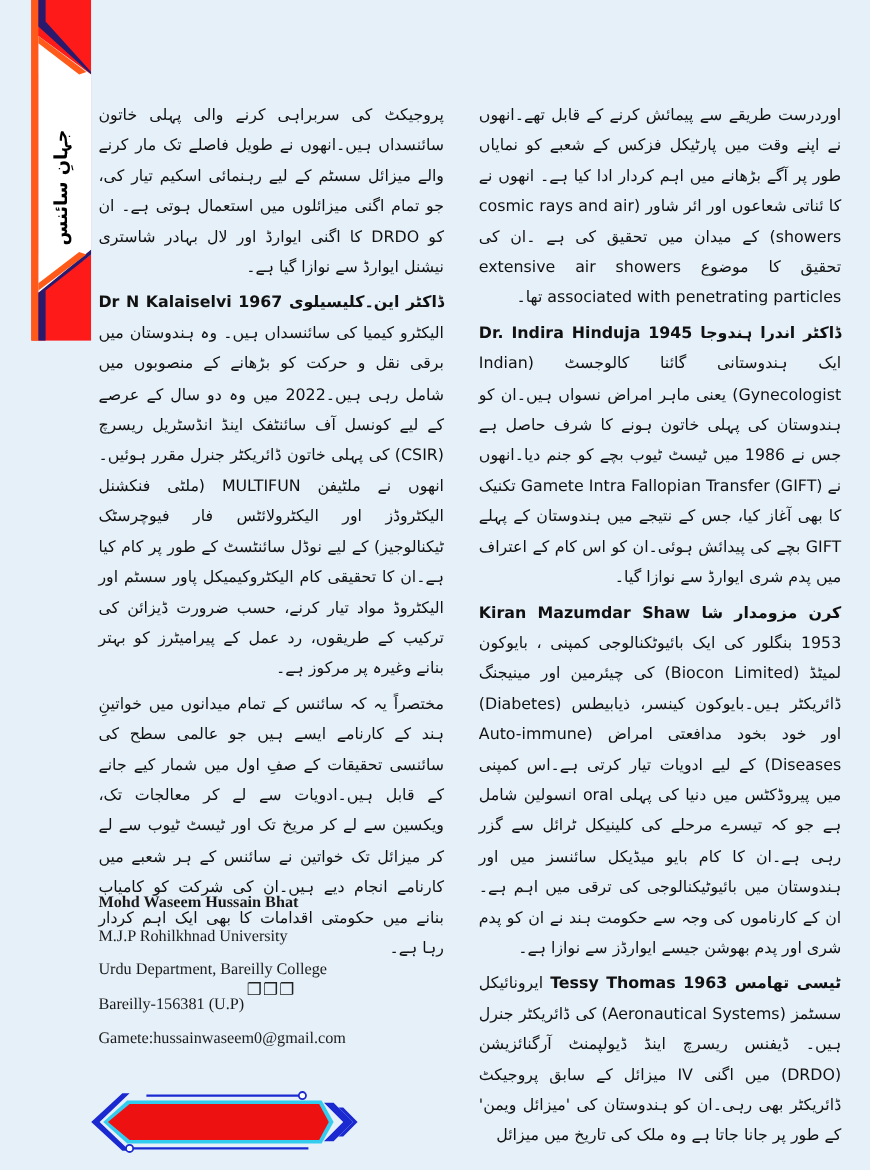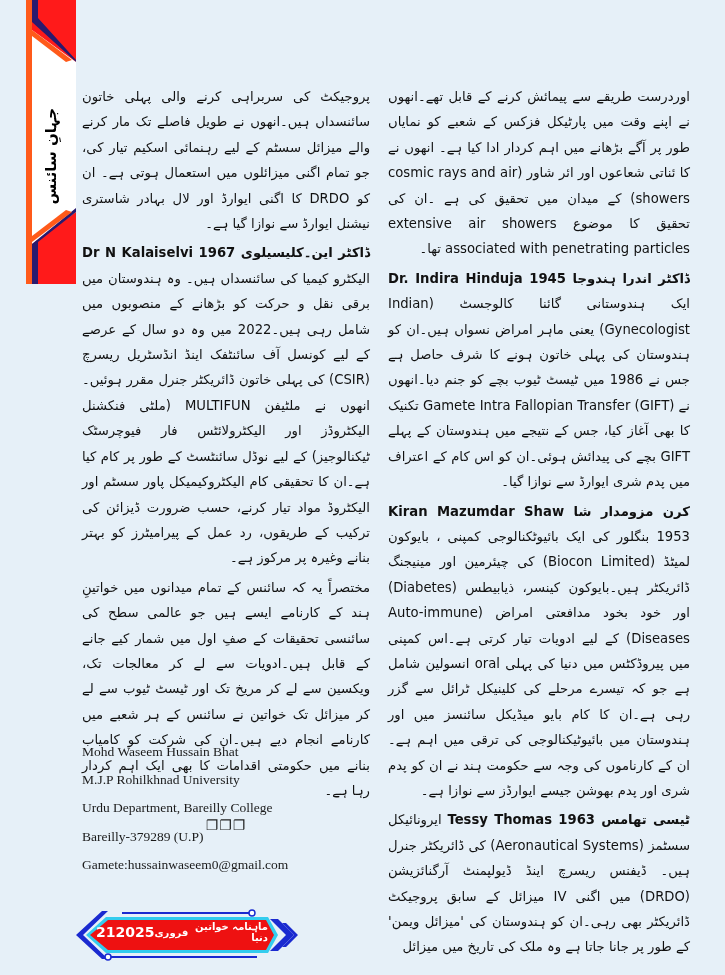--- a/index.html
+++ b/index.html
@@ -16,34 +16,34 @@
       display: flex; align-items: center; justify-content: center;
     }
     .side-label span {
       writing-mode: vertical-rl; transform: rotate(180deg);
       font-family: "DejaVu Sans", sans-serif; font-weight: bold; font-size: 15px; color: #000;
     }
     .col {
       position: absolute; top: 80px; direction: rtl; text-align: justify;
       font-family: "DejaVu Sans", sans-serif; font-size: 13.2px; line-height: 25.4px;
     }
-    .col-right { left: 384px; width: 310px; }
+    .col-right { left: 395px; width: 310px; }
     .col-left { left: 78px; width: 296px; }
     .col p { margin: 4px; }
     .heading { font-weight: bold; }
     .divider-icons {
       text-align: center; direction: ltr; font-size: 14px; letter-spacing: 1px;
       margin: 10px 0 6px 0; color: #222;
     }
     .author {
       position: absolute; left: 82px; top: 738px; width: 300px; direction: ltr;
       font-family: "Liberation Serif", serif; font-size: 13.5px; color: #1a1a1a;
     }
     .author div { height: 28.2px; line-height: 28.2px; }
-    .author .name { font-weight: normal; }
+    .author .name { font-weight: bold; }
     .footer { position: absolute; left: 72px; top: 905px; width: 230px; height: 60px; }
     .footer svg { position: absolute; left: 0; top: 0; }
     .footer-text {
       position: absolute; left: 24px; top: 15px; width: 172px; height: 24px;
       display: flex; align-items: center; justify-content: space-between; direction: ltr;
       color: #fff; font-family: "DejaVu Sans", sans-serif; font-weight: bold;
     }
     .footer-text .pg { font-size: 14px; }
     .footer-text .yr { font-size: 14px; }
     .footer-text .mag { font-size: 10px; direction: rtl; }
@@ -89,35 +89,29 @@
     <span>الیکٹرو کیمیا کی سائنسداں ہیں۔ وہ ہندوستان میں برقی نقل و حرکت کو بڑھانے کے منصوبوں میں شامل رہی ہیں۔2022 میں وہ دو سال کے عرصے کے لیے کونسل آف سائنٹفک اینڈ انڈسٹریل ریسرچ (CSIR) کی پہلی خاتون ڈائریکٹر جنرل مقرر ہوئیں۔انھوں نے ملٹیفن MULTIFUN (ملٹی فنکشنل الیکٹروڈز اور الیکٹرولائٹس فار فیوچرسٹک ٹیکنالوجیز) کے لیے نوڈل سائنٹسٹ کے طور پر کام کیا ہے۔ان کا تحقیقی کام الیکٹروکیمیکل پاور سسٹم اور الیکٹروڈ مواد تیار کرنے، حسب ضرورت ڈیزائن کی ترکیب کے طریقوں، رد عمل کے پیرامیٹرز کو بہتر بنانے وغیرہ پر مرکوز ہے۔</span>
   </p>
   <p>مختصراً یہ کہ سائنس کے تمام میدانوں میں خواتینِ ہند کے کارنامے ایسے ہیں جو عالمی سطح کی سائنسی تحقیقات کے صفِ اول میں شمار کیے جانے کے قابل ہیں۔ادویات سے لے کر معالجات تک، ویکسین سے لے کر مریخ تک اور ٹیسٹ ٹیوب سے لے کر میزائل تک خواتین نے سائنس کے ہر شعبے میں کارنامے انجام دیے ہیں۔ان کی شرکت کو کامیاب بنانے میں حکومتی اقدامات کا بھی ایک اہم کردار رہا ہے۔</p>
   <div class="divider-icons">❐❐❐</div>
 </div>
 
 <div class="author">
   <div class="name">Mohd Waseem Hussain Bhat</div>
   <div>M.J.P  Rohilkhnad University</div>
   <div>Urdu Department, Bareilly College</div>
-  <div>Bareilly-379289  (U.P)</div>
+  <div>Bareilly-156381  (U.P)</div>
   <div>Gamete:hussainwaseem0@gmail.com</div>
 </div>
 
 <div class="footer">
   <svg width="230" height="60" viewBox="0 0 230 60">
     <polygon points="4,30 30,6 36,6 11,30 36,54 30,54" fill="#1a2ad0"></polygon>
     <line x1="50" y1="8" x2="178" y2="8" stroke="#1a2ad0" stroke-width="2"></line>
     <circle cx="180" cy="8" r="3" fill="#fff" stroke="#1a2ad0" stroke-width="1.5"></circle>
     <line x1="38" y1="52" x2="185" y2="52" stroke="#1a2ad0" stroke-width="2"></line>
     <circle cx="36" cy="52" r="3" fill="#fff" stroke="#1a2ad0" stroke-width="1.5"></circle>
     <polygon points="14,30 34,12 196,12 206,30 196,48 34,48" fill="#33ccee"></polygon>
     <polygon points="18,30 36,15 194,15 202,30 194,45 36,45" fill="#ee1111"></polygon>
     <polygon points="198,14 206,14 222,30 206,46 198,46 214,30" fill="#1a2ad0"></polygon>
     <polygon points="210,18 214,18 226,30 214,42 210,42 222,30" fill="#1a2ad0"></polygon>
   </svg>
-  <div class="footer-text">
-    <span class="pg">21</span>
-    <span class="yr">2025</span>
-    <span class="mag">فروری</span>
-    <span class="mag">ماہنامہ خواتین دنیا</span>
-  </div>
 </div>
 
 </body></html>

